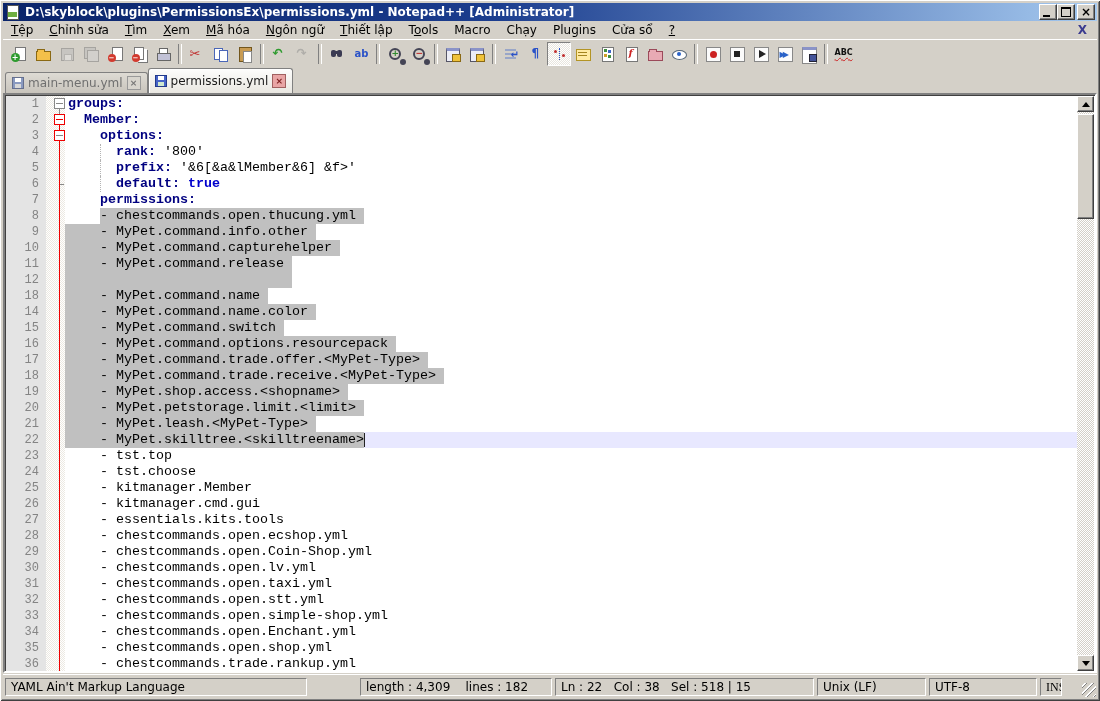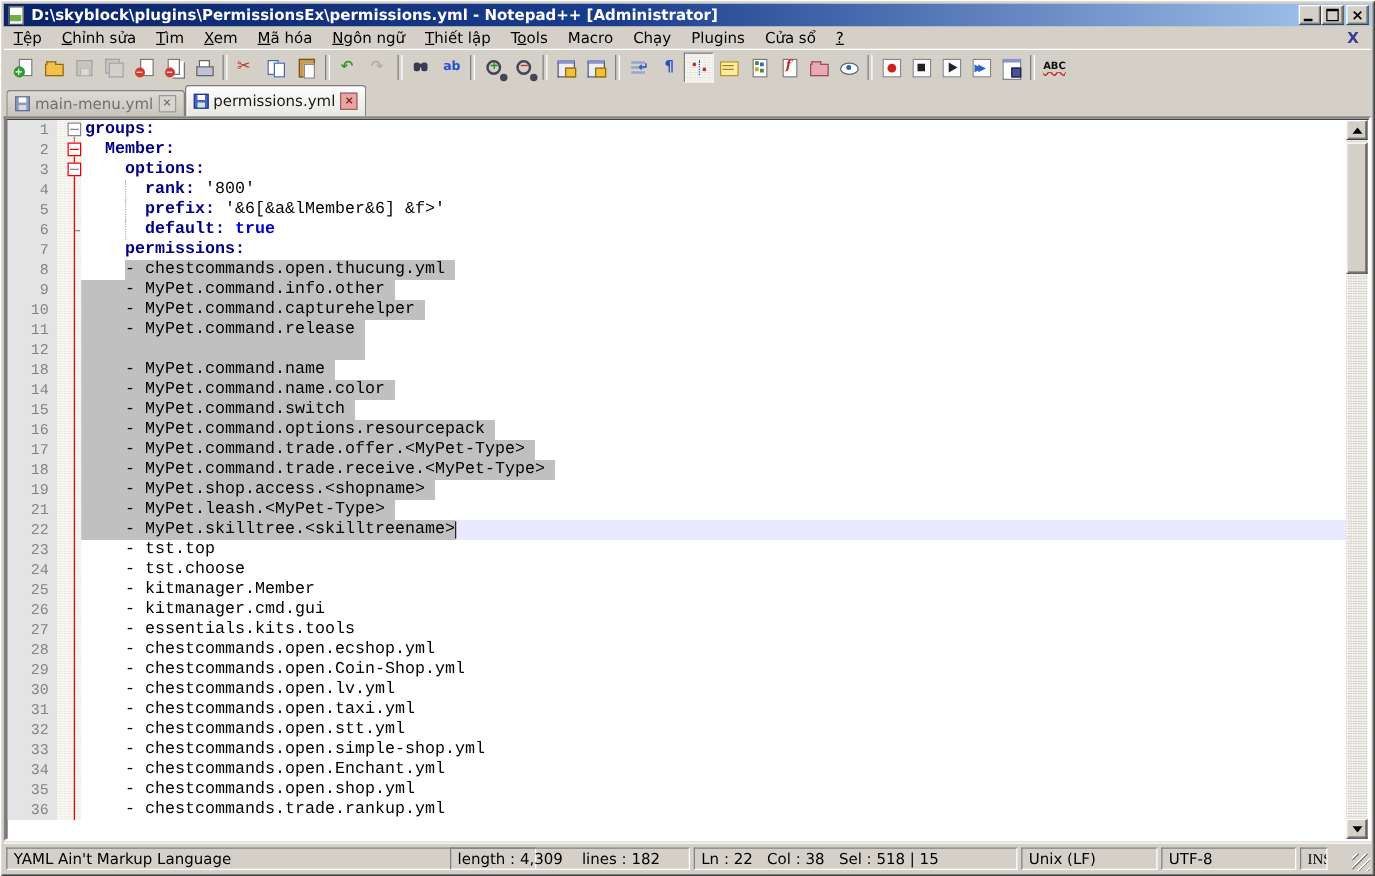--- a/index.html
+++ b/index.html
@@ -149,21 +149,21 @@
   .sbtn.up{top:0;} .sbtn.down{bottom:0;}
   .arr-up{border-left:4px solid transparent;border-right:4px solid transparent;border-bottom:5px solid #000;}
   .arr-down{border-left:4px solid transparent;border-right:4px solid transparent;border-top:5px solid #000;}
   .thumb{position:absolute;left:0;width:17px;top:18px;height:105px;background:#d4d0c8;border:1px solid;
     border-color:#fff #404040 #404040 #fff;box-shadow:inset -1px -1px 0 #808080;box-sizing:border-box;}
 
   
   .statusbar{position:absolute;left:3px;right:3px;bottom:2px;height:24px;background:#d4d0c8;border-top:1px solid #fff;}
   .sb-panel{position:absolute;top:3px;height:18px;line-height:17px;padding-left:5px;white-space:pre;box-sizing:border-box;
     border:1px solid;border-color:#808080 #fff #fff #808080;color:#000;overflow:hidden;}
-  .p1{left:2px;width:424px;} .p2{left:357px;width:192px;} .p3{left:552px;width:259px;}
+  .p1{left:2px;width:302px;} .p2{left:357px;width:192px;} .p3{left:552px;width:259px;}
   .p4{left:814px;width:109px;} .p5{left:926px;width:108px;} .p6{left:1037px;width:22px;font-family:Liberation Serif, serif;}
   .grip{position:absolute;right:1px;bottom:2px;width:14px;height:14px;
     background:repeating-linear-gradient(135deg,transparent 0 2px,#ffffff 2px 3px,#808080 3px 4px,transparent 4px 5px);}
 </style>
 </head>
 <body>
 
 <div class="win">
 
   <div class="titlebar">
@@ -465,20 +465,27 @@
           <div class="txt"><div class="selbg" style="left: 0px; width: 379px;"></div><span class="sg-p">    - MyPet.command.trade.receive.&lt;MyPet-Type&gt;</span></div>
         </div>
         <div class="code-line">
           <div class="ln">19</div>
           <div class="fold">
             <div class="fvline" style="top: 0px; bottom: 0px;"></div>
           </div>
           <div class="txt"><div class="selbg" style="left: 0px; width: 283px;"></div><span class="sg-p">    - MyPet.shop.access.&lt;shopname&gt;</span></div>
         </div>
         <div class="code-line">
+          <div class="ln">20</div>
+          <div class="fold">
+            <div class="fvline" style="top: 0px; bottom: 0px;"></div>
+          </div>
+          <div class="txt"><div class="selbg" style="left: 0px; width: 299px;"></div><span class="sg-p">    - MyPet.petstorage.limit.&lt;limit&gt;</span></div>
+        </div>
+        <div class="code-line">
           <div class="ln">21</div>
           <div class="fold">
             <div class="fvline" style="top: 0px; bottom: 0px;"></div>
           </div>
           <div class="txt"><div class="selbg" style="left: 0px; width: 251px;"></div><span class="sg-p">    - MyPet.leash.&lt;MyPet-Type&gt;</span></div>
         </div>
         <div class="code-line cl">
           <div class="ln">22</div>
           <div class="fold">
             <div class="fvline" style="top: 0px; bottom: 0px;"></div>

